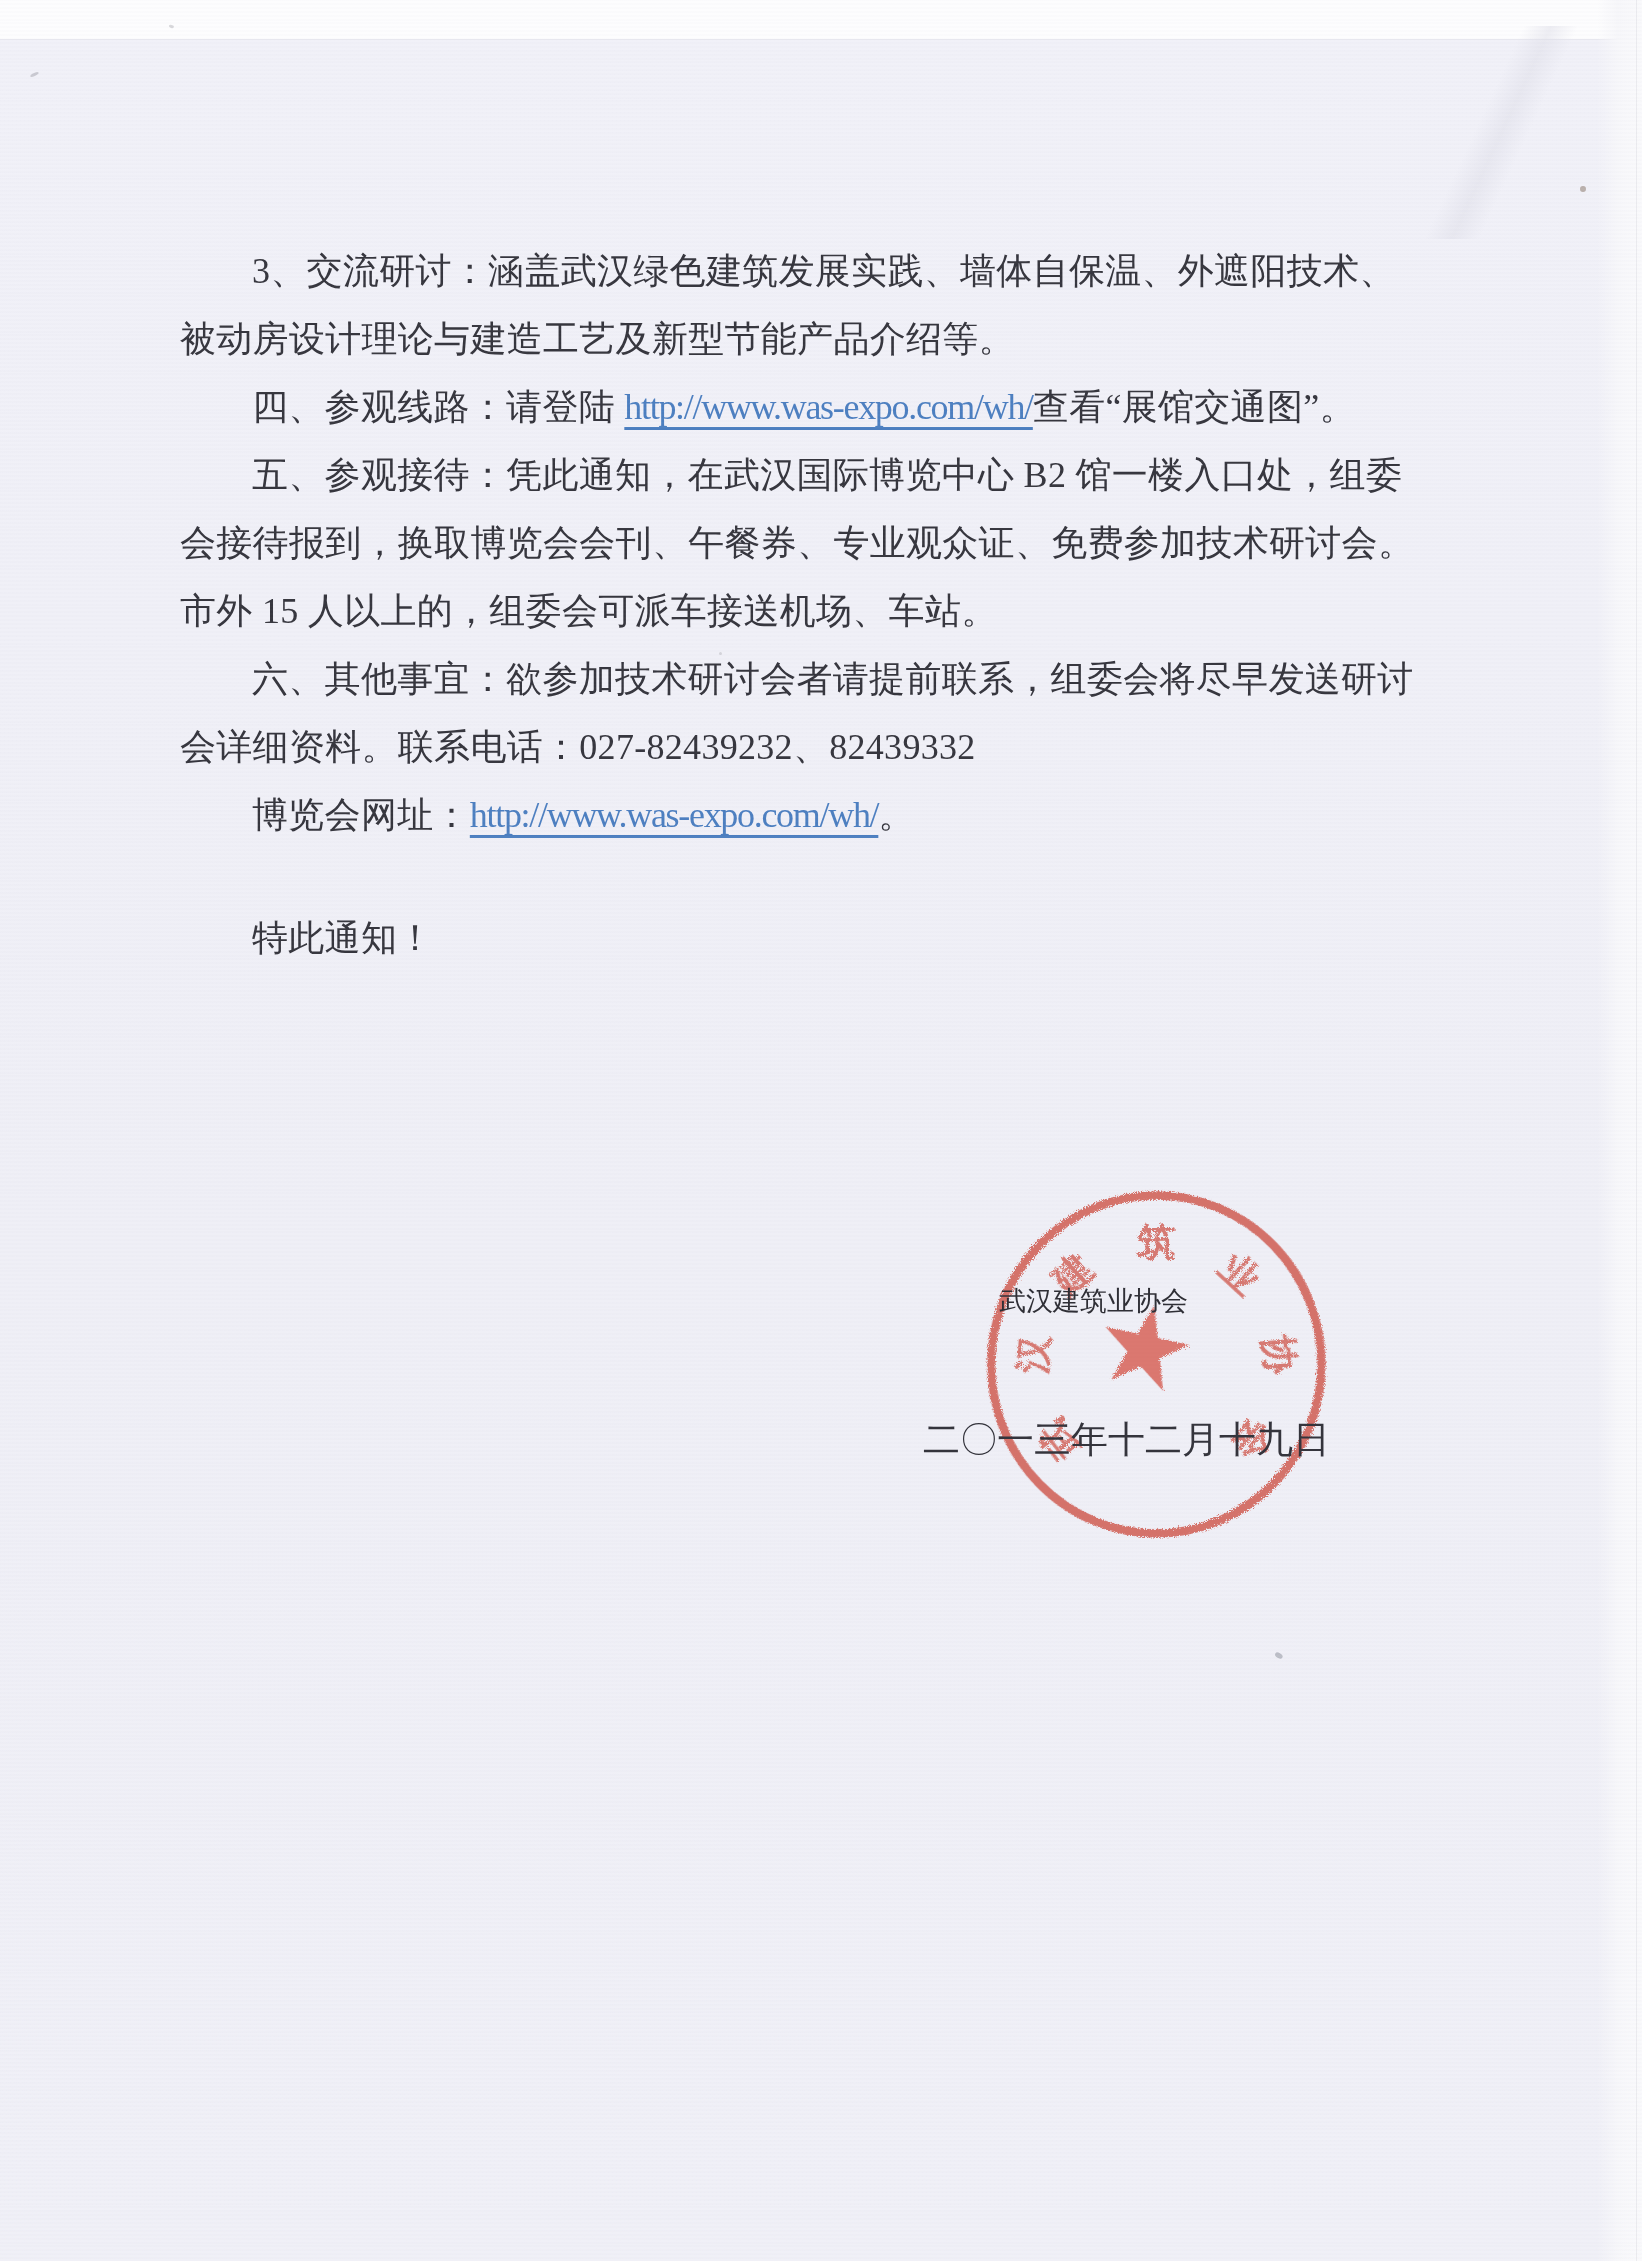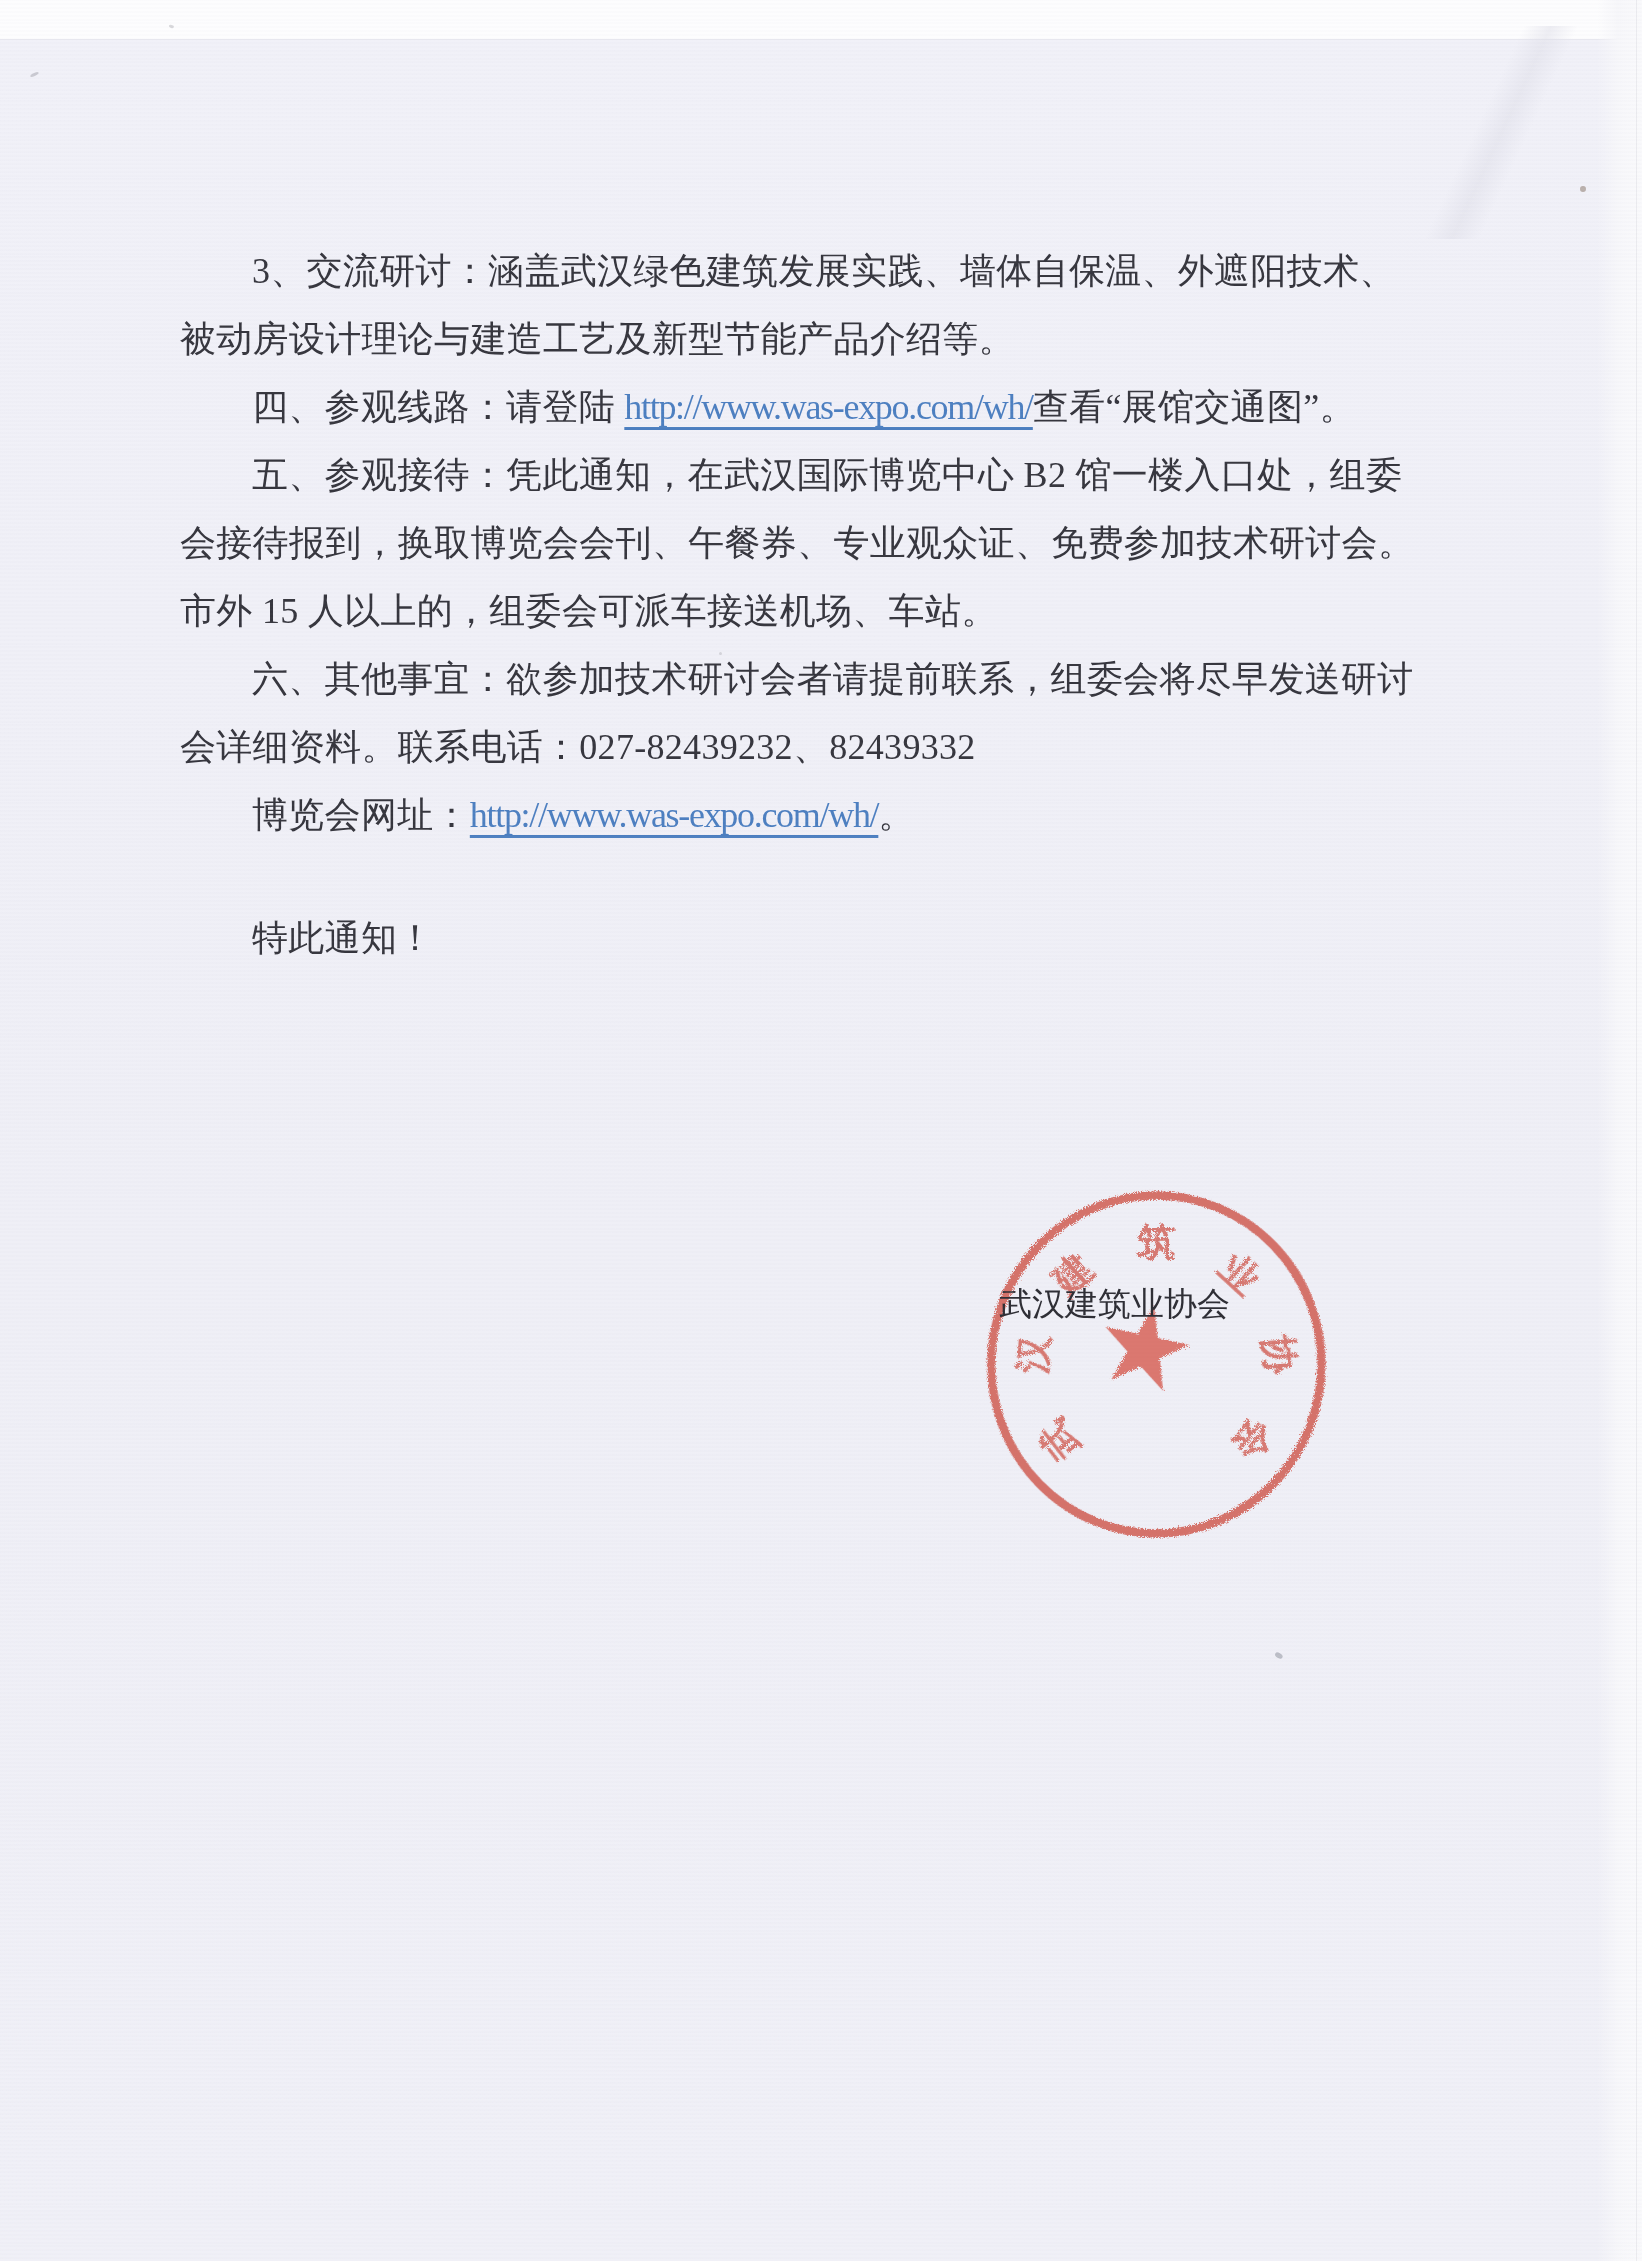--- a/index.html
+++ b/index.html
@@ -31,21 +31,21 @@
   .indent { padding-left:72px; }
   .closing-line { margin-top:55px; padding-left:72px; }
 
   .url {
     color:#4b7ec0; letter-spacing:-1.3px;
     text-decoration:underline; text-decoration-color:#4b7ec0;
     text-decoration-thickness:2.6px; text-underline-offset:7.7px;
     cursor:pointer;
   }
 
-  .sig-org  { position:absolute; left:999px; top:1288px; font-size:33px; line-height:1; color:#2f2f36; z-index:3; white-space:nowrap; }
+  .sig-org  { position:absolute; left:999px; top:1288px; font-size:27px; line-height:1; color:#2f2f36; z-index:3; white-space:nowrap; }
   .sig-date { position:absolute; left:923px; top:1421px; font-size:37px; line-height:1; color:#34343c; z-index:3; white-space:nowrap; }
 
   .stamp-svg { position:absolute; left:966px; top:1169px; z-index:2; opacity:.88; }
 
   .speck { position:absolute; border-radius:50%; pointer-events:none; }
   .speck1 { left:30px;  top:73px; width:9px; height:3.2px; background:#9a9aa2; opacity:.45; transform:rotate(-25deg); }
   .speck2 { left:169px; top:24.5px;  width:5.2px;  height:2.6px; background:#a0a0a8; opacity:.4;  transform:rotate(15deg); }
   .speck3 { left:1580px;top:186px; width:5.8px;  height:5.8px; background:#8d7a6e; opacity:.55; }
   .speck4 { left:1275px;top:1653px;width:7.7px; height:4.5px; background:#6f7480; opacity:.4;  transform:rotate(30deg); }
   .speck5 { left:719px;top:652px;width:3.2px;  height:3.2px; background:#9a9aa2; opacity:.35; }
@@ -108,20 +108,21 @@
         <text transform="translate(166.1,163.4) rotate(-42.7)" dominant-baseline="central">建</text>
         <text transform="translate(295,113) rotate(0)" dominant-baseline="central">筑</text>
         <text transform="translate(423.9,163.4) rotate(42.7)" dominant-baseline="central">业</text>
         <text transform="translate(484.4,287.4) rotate(85.3)" dominant-baseline="central">协</text>
         <text transform="translate(444.7,420.0) rotate(128)" dominant-baseline="central">会</text>
       </g>
     </g>
   </svg>
 
   <div class="sig-org">武汉建筑业协会</div>
+  <div class="sig-date">二〇一三年十二月十九日</div>
 
   <div class="speck speck1"></div>
   <div class="speck speck2"></div>
   <div class="speck speck3"></div>
   <div class="speck speck4"></div>
   <div class="speck speck5"></div>
 
   <div class="texture"></div>
 </div>
 

